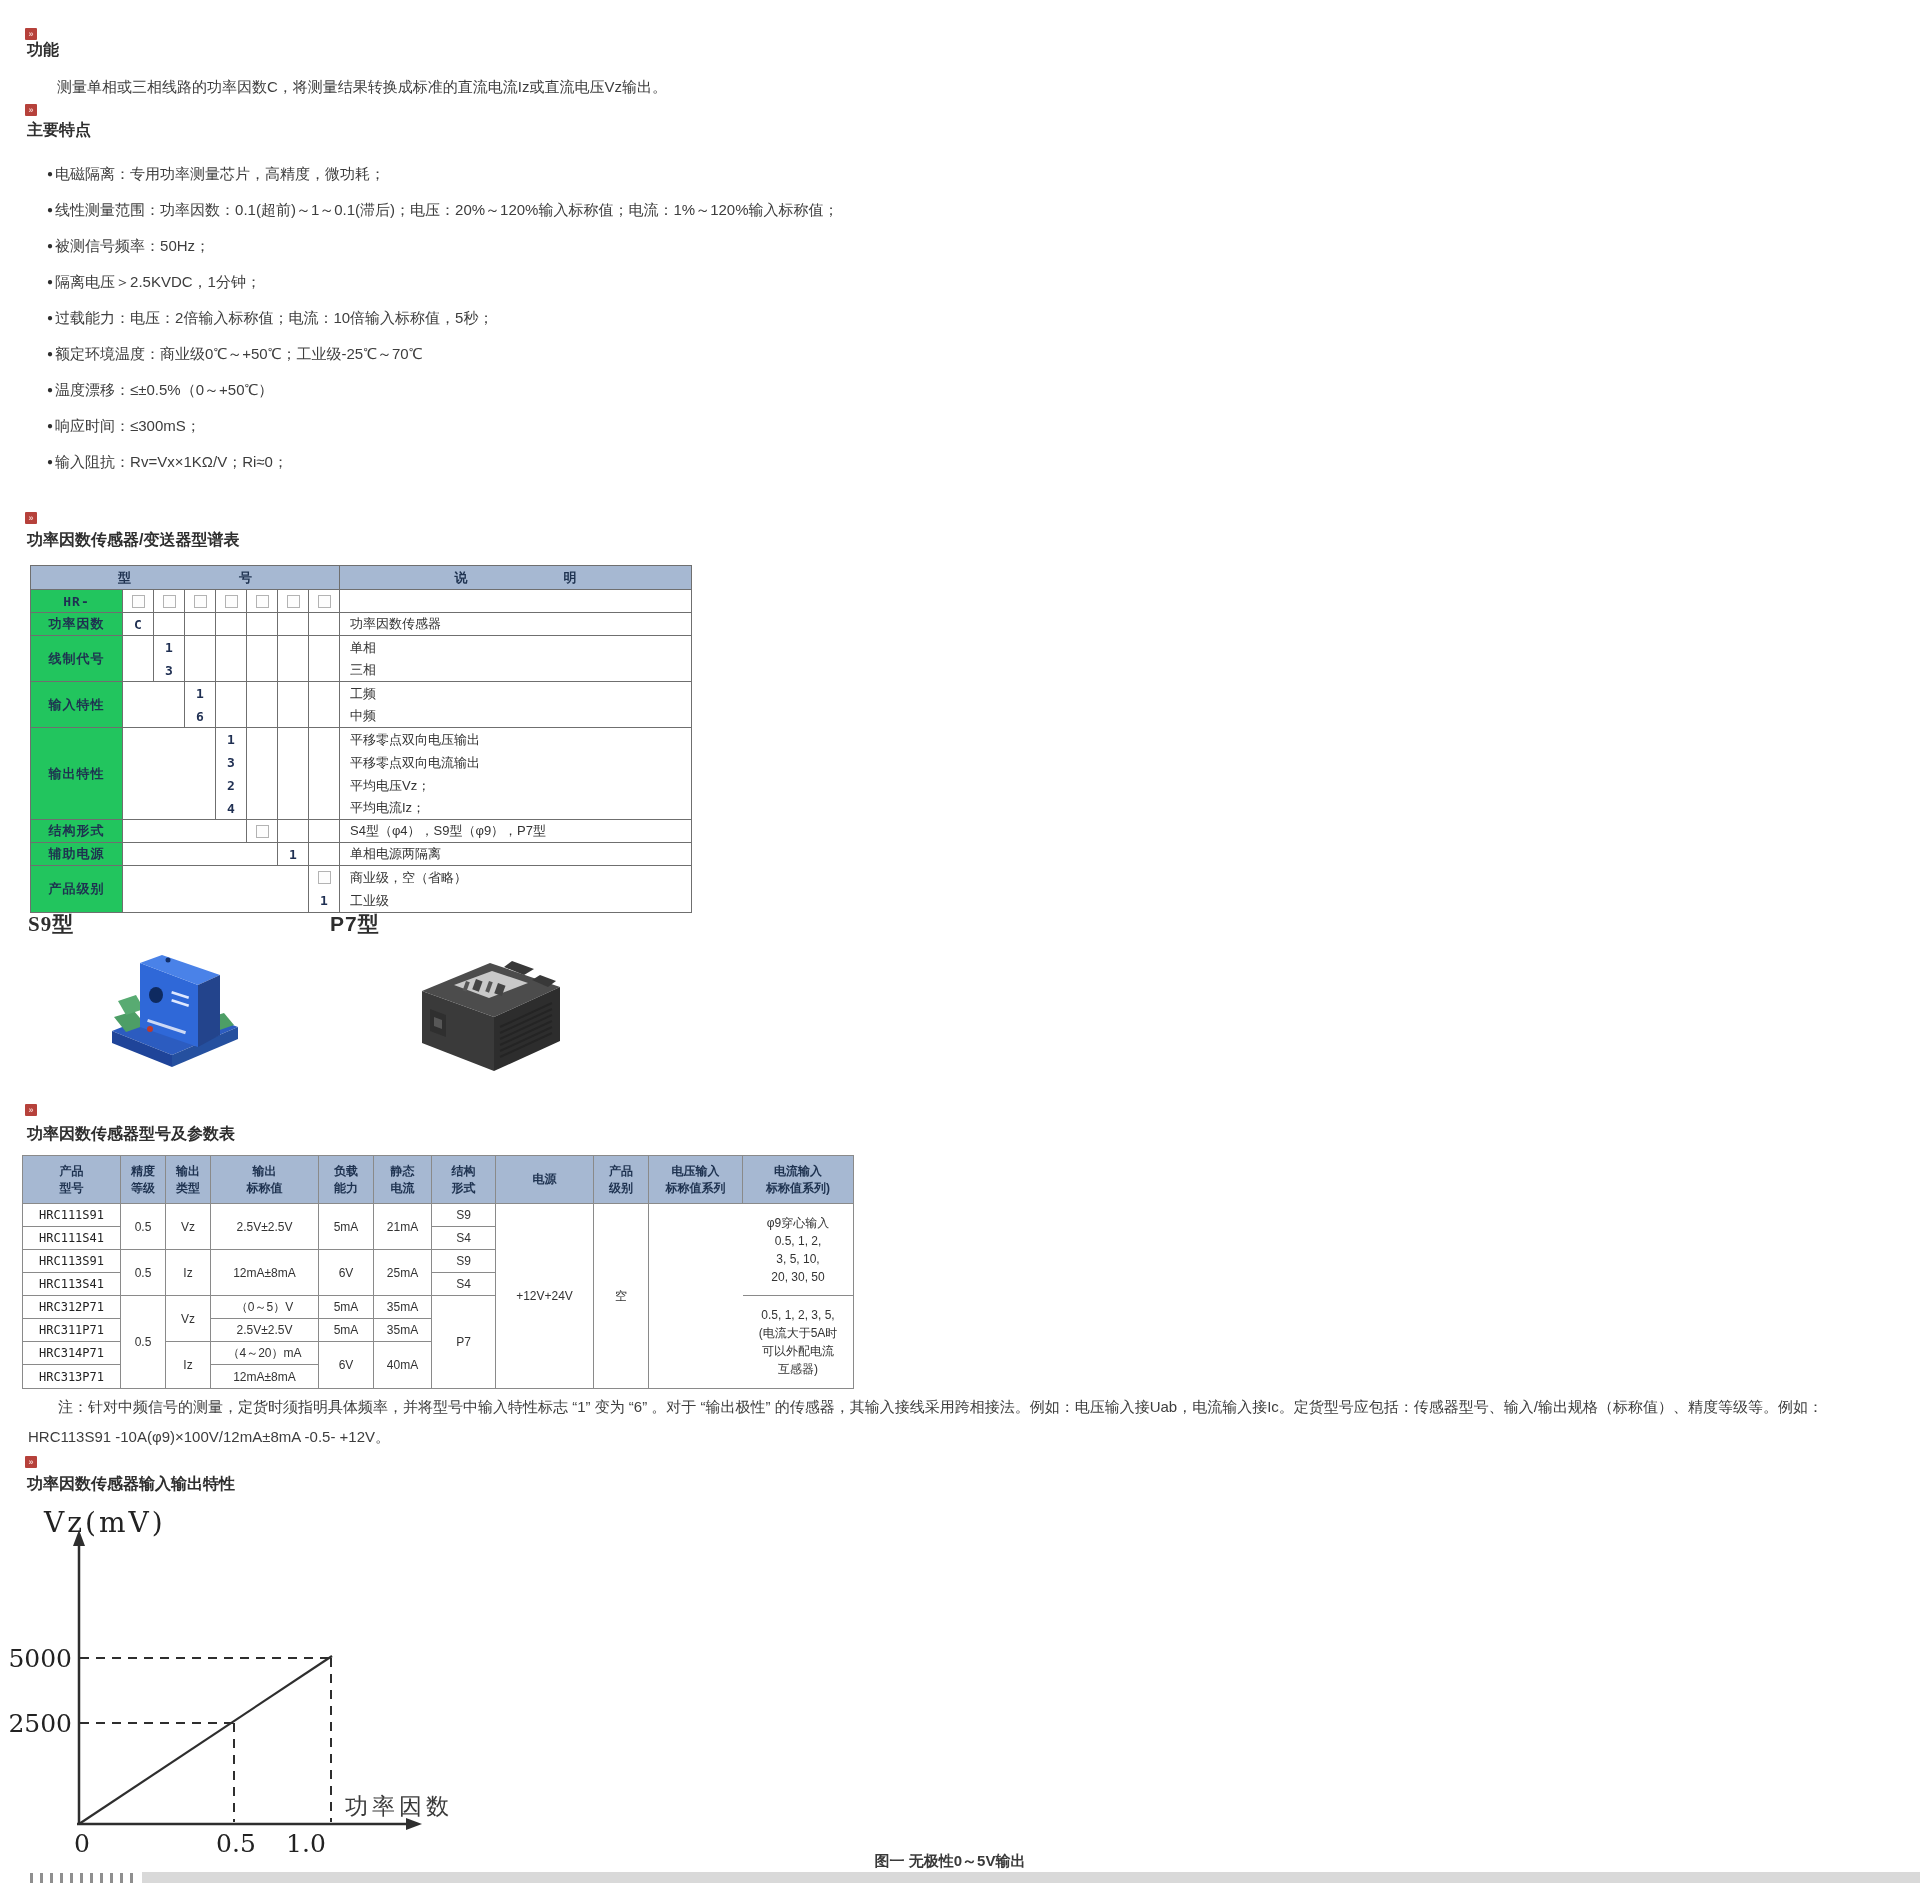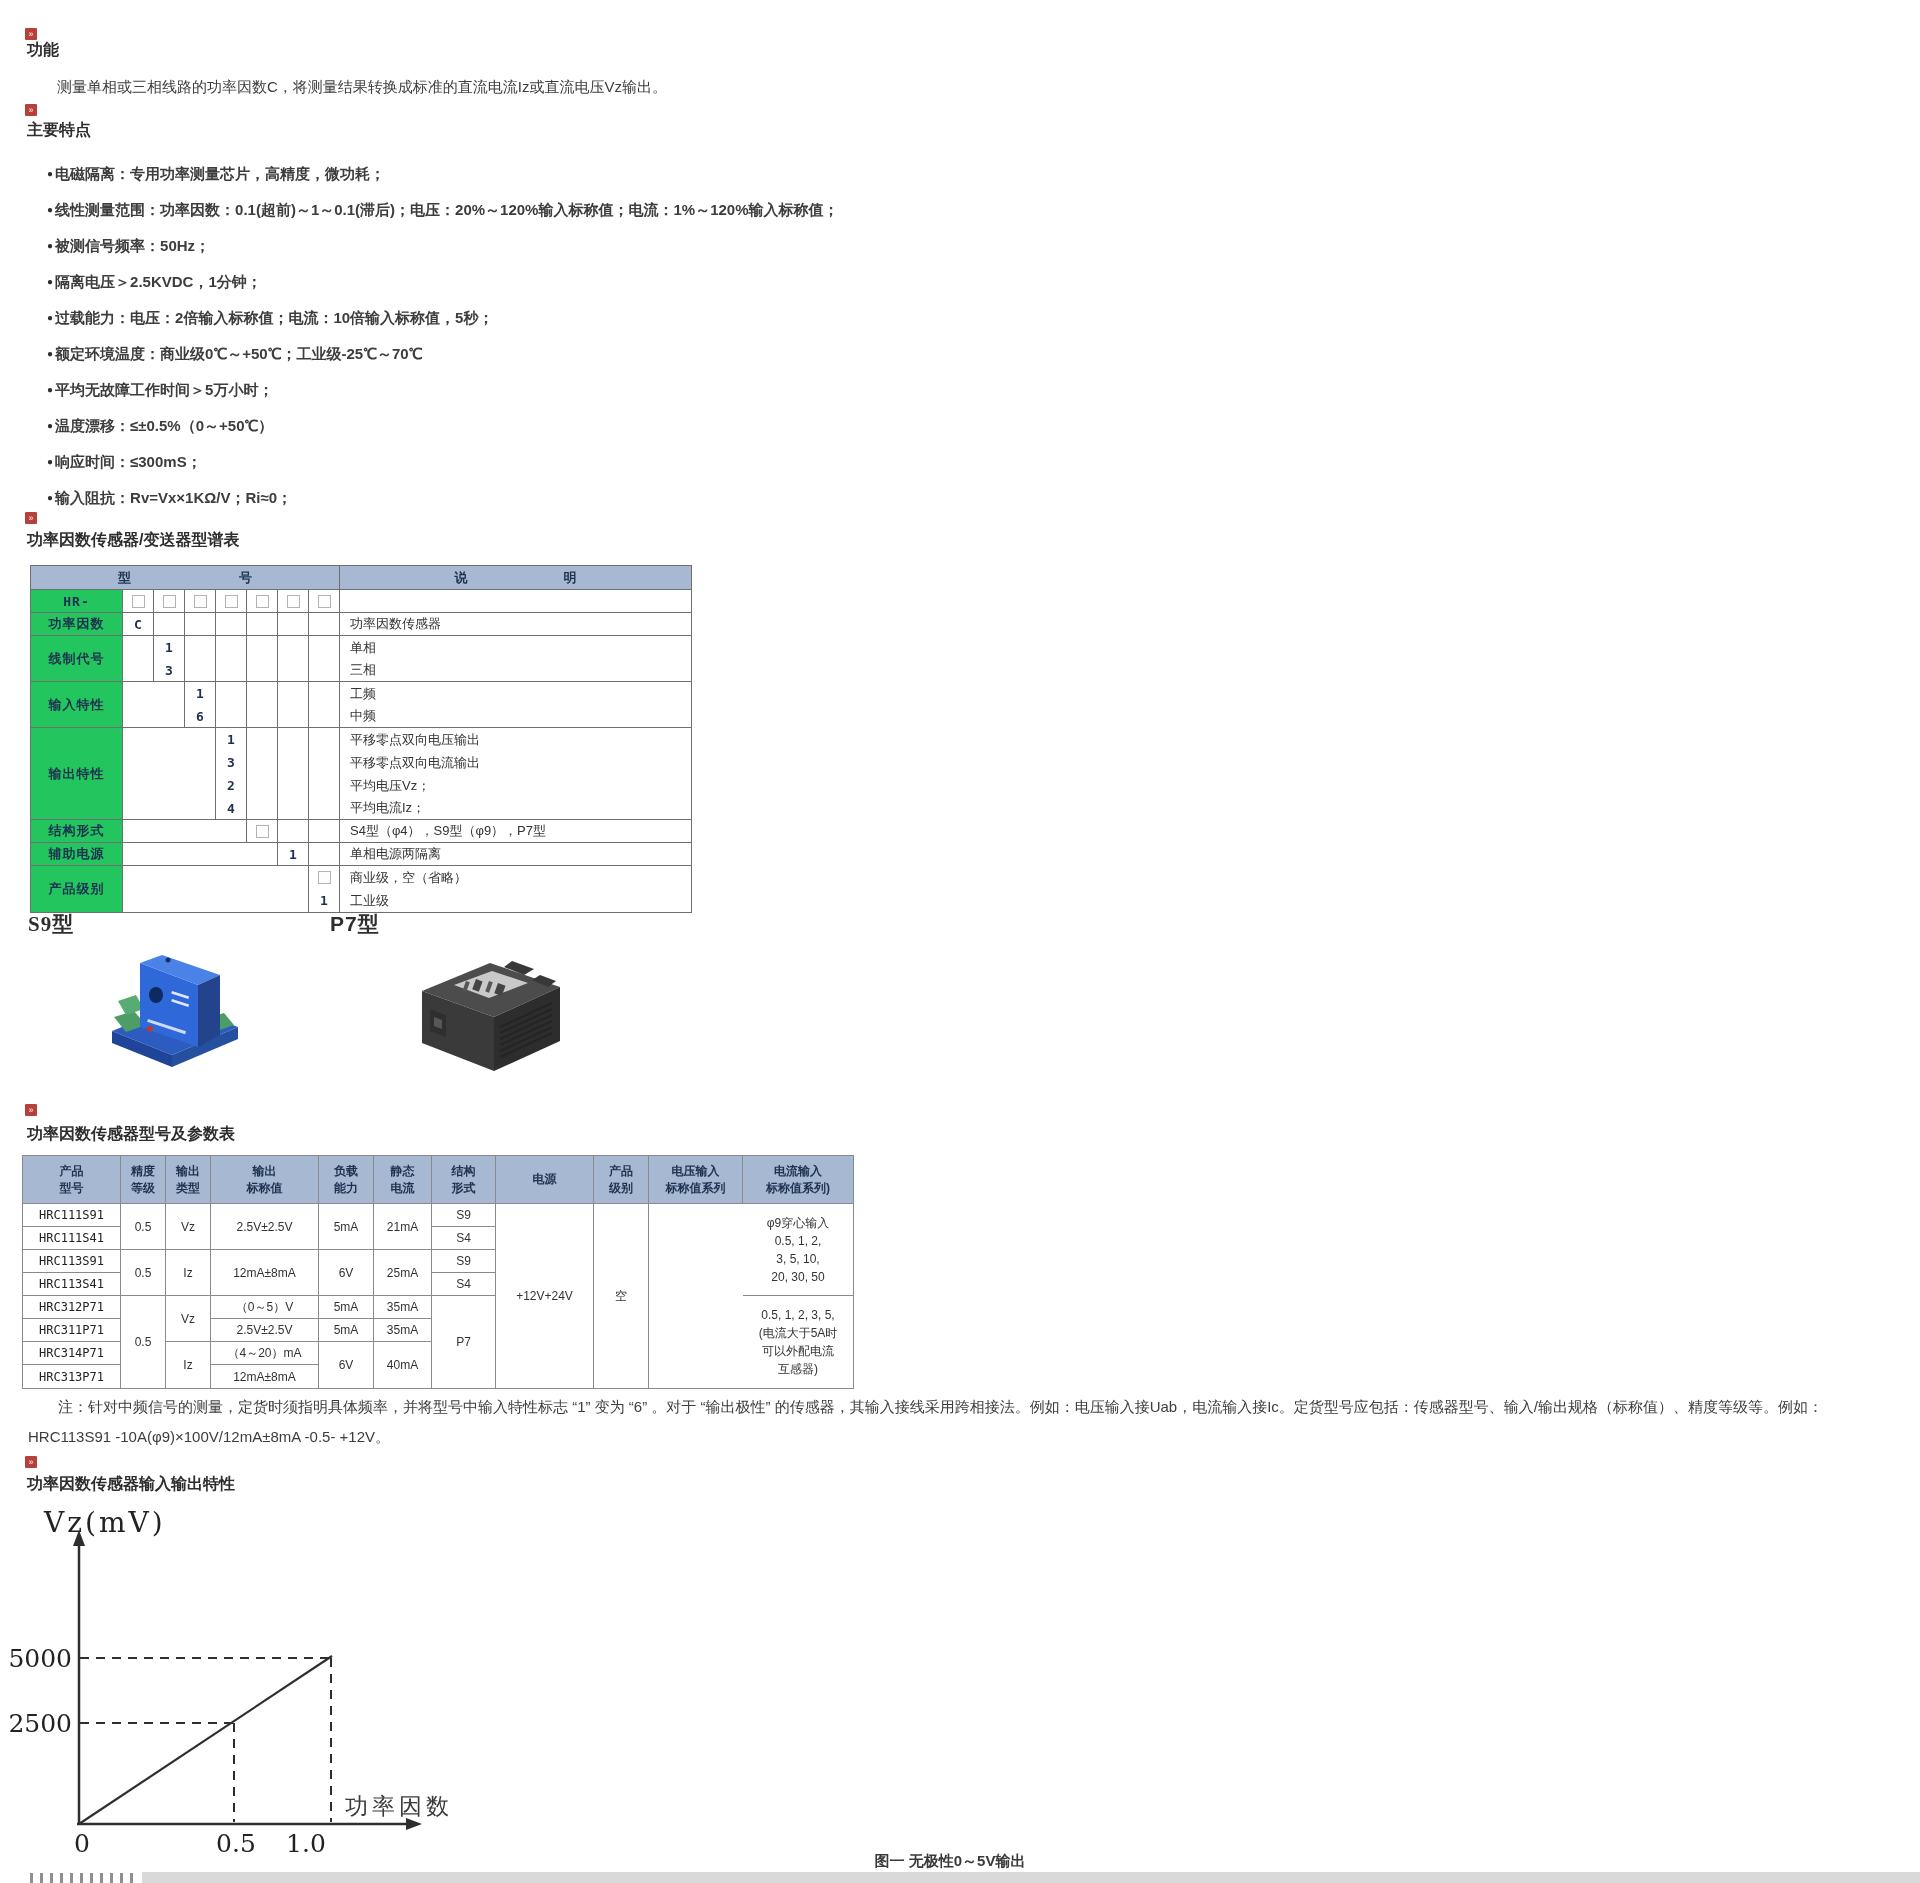--- a/index.html
+++ b/index.html
@@ -65,28 +65,27 @@
 <body>
 
 <div class="page">
 
   <div class="anchor" style="left:25px;top:28px;">»</div>
   <div class="sec-title" style="left:27px;top:40px;">功能</div>
   <div class="body-text" style="left:57px;top:78px;">测量单相或三相线路的功率因数C，将测量结果转换成标准的直流电流Iz或直流电压Vz输出。</div>
 
   <div class="anchor" style="left:25px;top:104px;">»</div>
   <div class="sec-title" style="left:27px;top:120px;">主要特点</div>
-  <div style="position:absolute;left:47px;top:156px;font-weight:bold;">
+  <div style="position:absolute;left:47px;top:156px;">
     <div class="feat"><span class="dot">●</span><span>电磁隔离：专用功率测量芯片，高精度，微功耗；</span></div>
     <div class="feat"><span class="dot">●</span><span>线性测量范围：功率因数：0.1(超前)～1～0.1(滞后)；电压：20%～120%输入标称值；电流：1%～120%输入标称值；</span></div>
     <div class="feat"><span class="dot">●</span><span>被测信号频率：50Hz；</span></div>
     <div class="feat"><span class="dot">●</span><span>隔离电压＞2.5KVDC，1分钟；</span></div>
     <div class="feat"><span class="dot">●</span><span>过载能力：电压：2倍输入标称值；电流：10倍输入标称值，5秒；</span></div>
     <div class="feat"><span class="dot">●</span><span>额定环境温度：商业级0℃～+50℃；工业级-25℃～70℃</span></div>
-    <div class="feat"><span class="dot">●</span><span>平均无故障工作时间＞5万小时；</span></div>
     <div class="feat"><span class="dot">●</span><span>温度漂移：≤±0.5%（0～+50℃）</span></div>
     <div class="feat"><span class="dot">●</span><span>响应时间：≤300mS；</span></div>
     <div class="feat"><span class="dot">●</span><span>输入阻抗：Rv=Vx×1KΩ/V；Ri≈0；</span></div>
   </div>
 
   <div class="anchor" style="left:25px;top:512px;">»</div>
   <div class="sec-title" style="left:27px;top:530px;">功率因数传感器/变送器型谱表</div>
 
   <div class="mtable">
     <div class="mc hd" style="grid-area:1/1/2/9">

